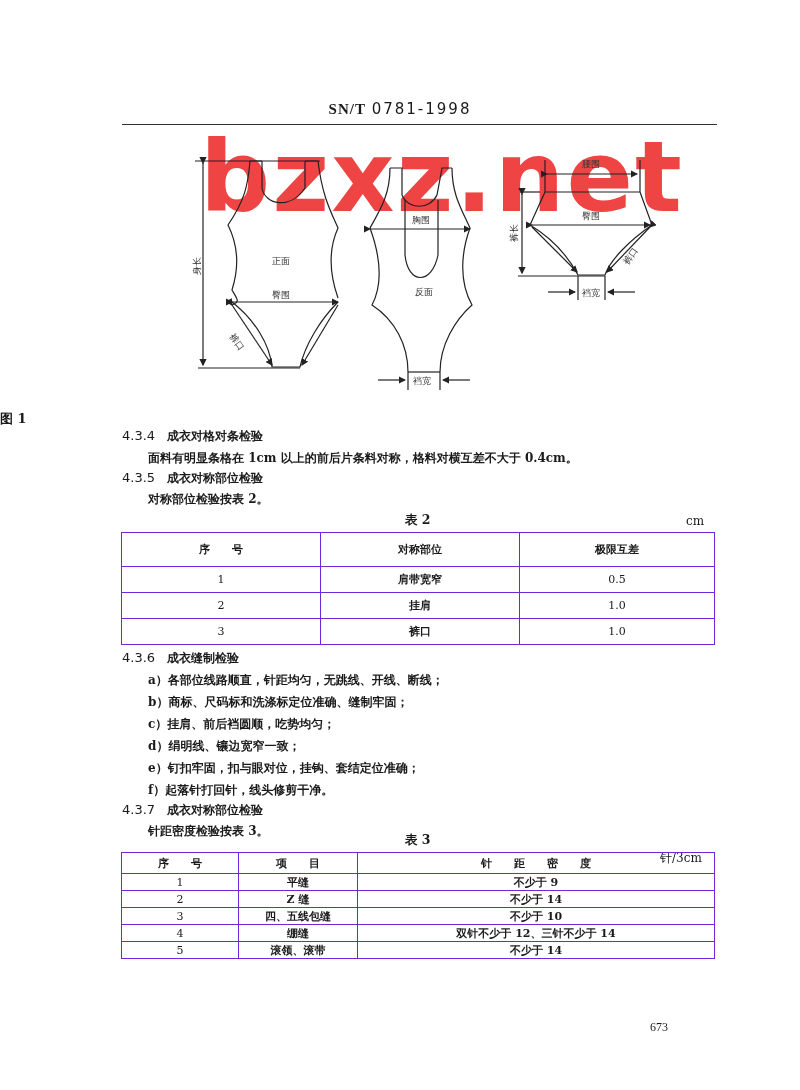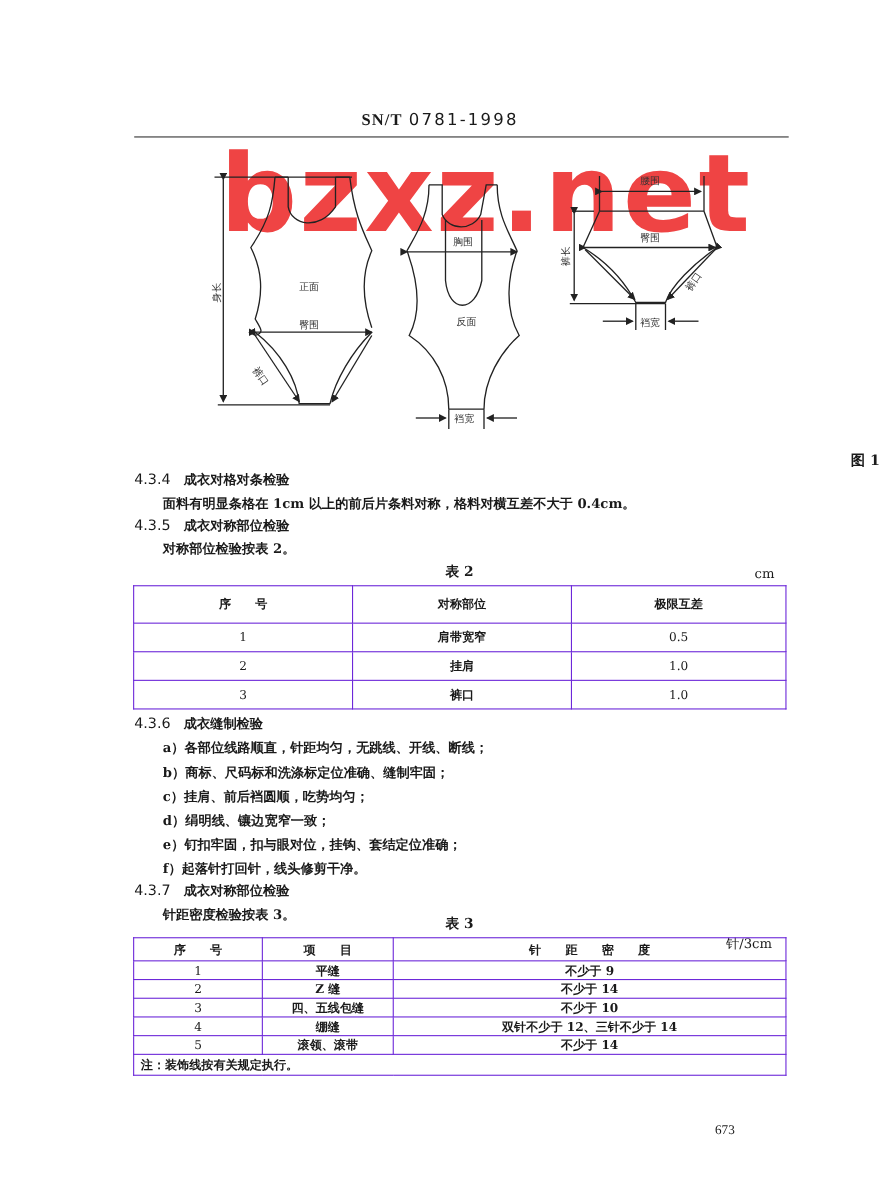--- a/index.html
+++ b/index.html
@@ -6,21 +6,21 @@
   body { width: 800px; height: 1090px; position: relative; overflow: hidden;
          font-family: "DejaVu Serif", "Liberation Serif", serif; color: #1a1a1a; }
   .abs { position: absolute; }
   .header-title { left: 0; width: 800px; top: 100px; text-align: center; font-size: 15px; letter-spacing: 1px; }
   .header-title .code { font-family: "Liberation Serif", serif; font-weight: bold; }
   .header-title .num { font-family: "DejaVu Sans", sans-serif; font-weight: normal; letter-spacing: 2px; }
   .header-rule { left: 122px; width: 595px; top: 124px; height: 0; border-top: 1.5px solid #333; }
   .watermark { left: 200px; top: 128px; font-family: "DejaVu Sans", sans-serif; font-weight: bold;
                font-size: 98px; color: #ef4444; letter-spacing: 2px; line-height: 1; z-index: 0; }
   svg.fig { position: absolute; left: 0; top: 0; z-index: 1; }
-  .fig-label { left: 0; width: 800px; top: 410px; text-align: right; font-size: 13px; font-weight: bold; }
+  .fig-label { left: 0; width: 800px; top: 410px; text-align: left; font-size: 13px; font-weight: bold; }
   .sec-h { font-family: "DejaVu Sans", sans-serif; font-size: 13px; }
   .sec-h .sn { font-family: "DejaVu Sans", sans-serif; letter-spacing: 0px; margin-right: 12px; }
   .sec-h .st { font-family: Liberation Mono, monospace; font-weight: bold; font-size: 12px; margin-top: 28px; }
   .para { font-size: 12px; font-weight: bold; }
   .tbl-caption { font-size: 12.5px; font-weight: bold; }
   .unit { font-size: 12px; }
   table.t { position: absolute; border-collapse: collapse; font-size: 11px; z-index: 2; background: transparent; }
   table.t td, table.t th { border: 1px solid #6d28d9; text-align: center; padding: 0; font-weight: normal; }
   table.t th { font-weight: bold; }
   table.t td.b { font-weight: bold; }
@@ -189,19 +189,16 @@
   <tr style="height:17px;">
     <td>4</td>
     <td class="b">绷缝</td>
     <td class="b">双针不少于 12、三针不少于 14</td>
   </tr>
   <tr style="height:17px;">
     <td>5</td>
     <td class="b">滚领、滚带</td>
     <td class="b">不少于 14</td>
   </tr>
-  <tr style="height:19px;">
-    <td class="note" colspan="3">注：装饰线按有关规定执行。</td>
-  </tr>
 </tbody>
   </table>
 
 <div class="abs pageno">673</div>
 
 </body></html>

